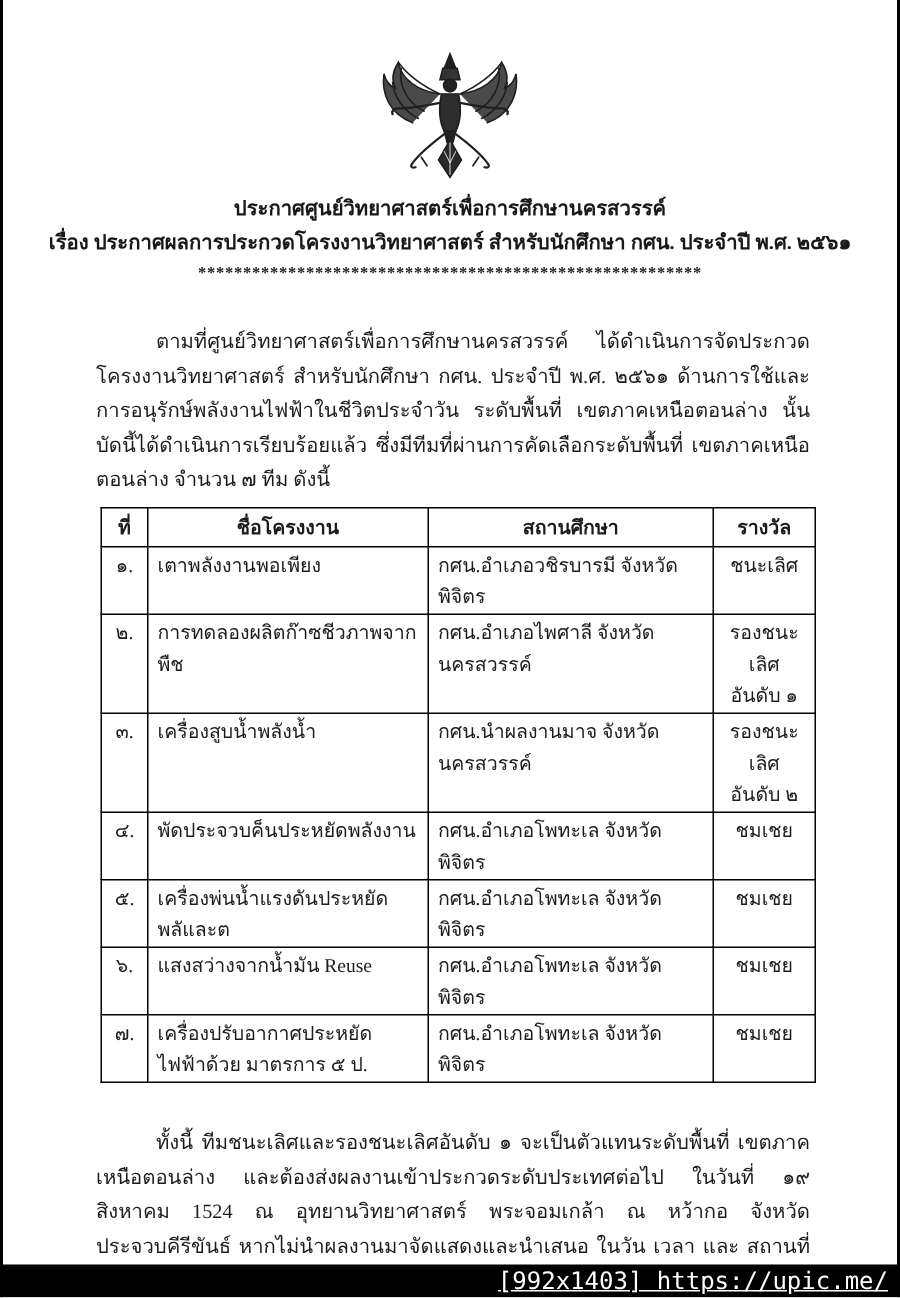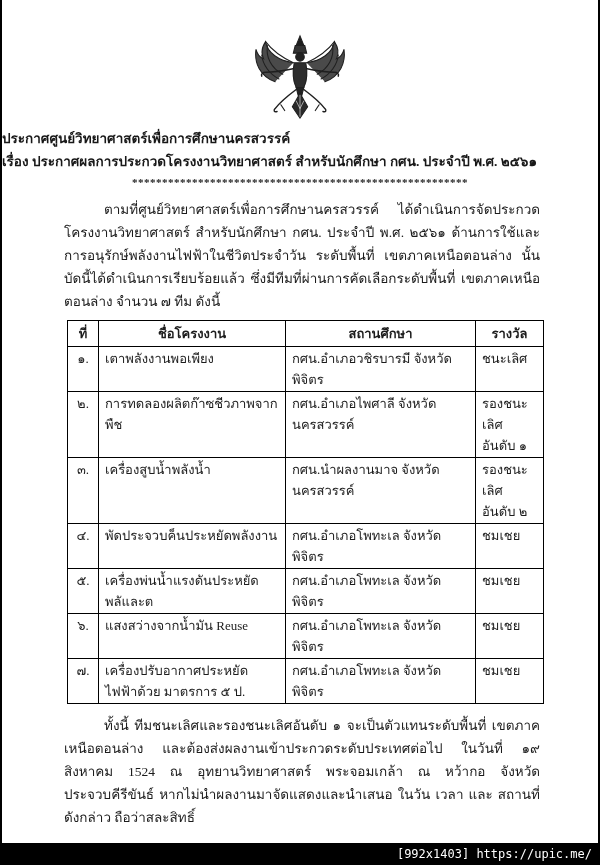--- a/index.html
+++ b/index.html
@@ -8,40 +8,40 @@
     width:600px;height:865px;
     box-sizing:border-box;
     background:#ffffff;
     border-left:2px solid #000;
     border-right:2px solid #000;
     overflow:hidden;
     font-family:"Liberation Serif","DejaVu Serif",serif;
     color:#1c1c1c;
   }
   .emblem{width:96px;height:88px;margin:34px auto 0;display:block;}
-  .header-block{text-align:left;margin-top:5px;font-weight:bold;
+  .header-block{text-align:center;margin-top:5px;font-weight:bold;
     font-size:13.5px;line-height:23px;color:#181818;}
   .separator{text-align:center;font-size:11px;letter-spacing:0.5px;
     margin-top:3px;font-weight:bold;color:#222;white-space:nowrap;overflow:hidden;}
-  .para{margin:10px 58px 0 62px;font-size:13.5px;line-height:23px;
+  .para{margin:28px 58px 0 62px;font-size:13.5px;line-height:23px;
     text-indent:40px;text-align:justify;color:#1c1c1c;}
   table.results{border-collapse:collapse;margin:7px 0 0 65px;
     font-size:13px;color:#1c1c1c;table-layout:fixed;}
   table.results th,table.results td{
     border:1.5px solid #000;padding:1px 6px;line-height:21px;
     vertical-align:top;overflow:hidden;}
   table.results th{font-weight:bold;text-align:center;padding:2px 4px;}
   td.c-no{text-align:center;}
-  td.c-award{text-align:left;}
+  td.c-award{text-align:center;}
   .footer-bar{
     position:absolute;left:0;right:0;bottom:0;height:22px;
     background:#000;color:#fff;
     font-family:"DejaVu Sans Mono","Liberation Mono",monospace;
-    font-size:12px;line-height:22px;text-align:right;
-    padding-right:6px;box-sizing:border-box;}
+    font-size:16px;line-height:22px;text-align:right;
+    padding-right:6px;box-sizing:border-box;text-decoration:underline;}
 </style>
 </head>
 <body>
 
 <div class="page">
 
   <svg class="emblem" viewBox="0 0 100 92">
     <g stroke="#1f1f1f" fill="none" stroke-width="1.1" stroke-linecap="round">
 
       <path d="M50 2 L46 12 L54 12 Z" fill="#1f1f1f"></path>

